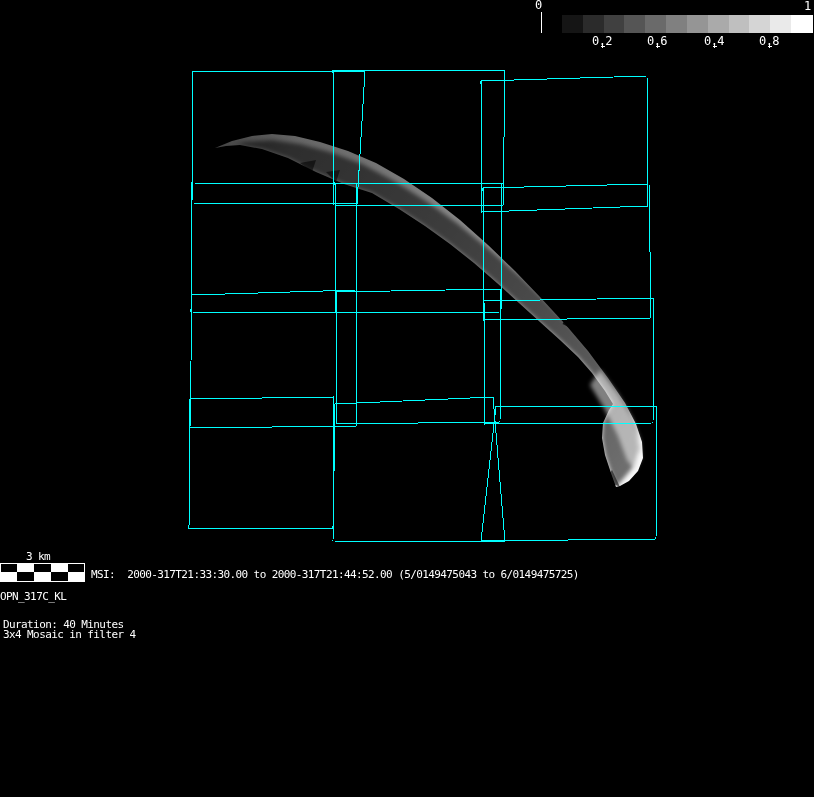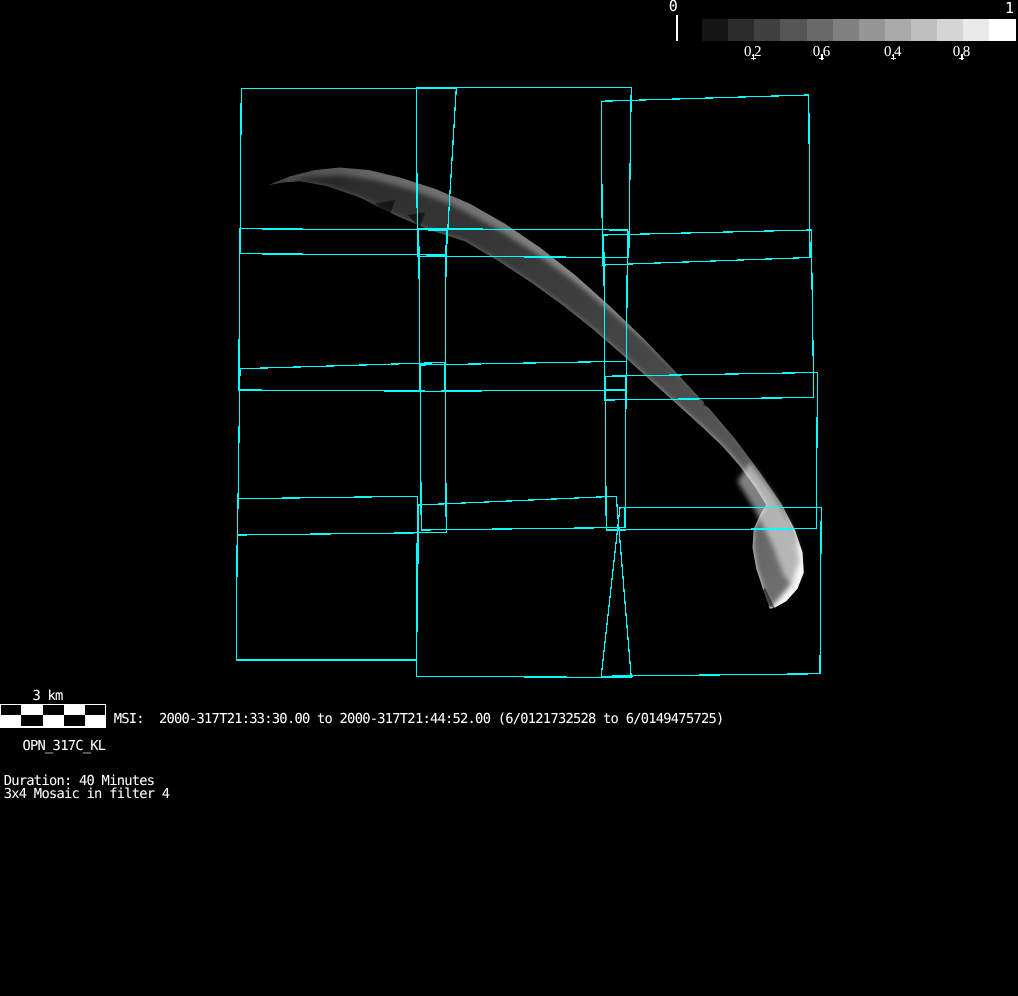--- a/index.html
+++ b/index.html
@@ -2,21 +2,21 @@
 <html><head>
 <meta charset="utf-8">
 <style>
   html,body{margin:0;padding:0;background:#000;}
   .screen{position:relative;width:814px;height:797px;background:#000;overflow:hidden;
           font-family:"DejaVu Sans Mono",monospace;}
   svg{position:absolute;left:0;top:0;}
   .txt{position:absolute;color:#fff;font:11px/14px "DejaVu Sans Mono",monospace;
        letter-spacing:-0.6px;white-space:pre;}
   .cb-num{font-size:12px;line-height:13px;letter-spacing:-0.5px;}
-  .cb-tick{transform:translateX(-50%);top:35px;font-family:Liberation Serif, serif;}
+  .cb-tick{transform:translateX(-50%);top:35px;}
 </style>
 </head>
 <body>
 
 <div class="screen">
 
   <svg id="scene" width="814" height="797" viewBox="0 0 814 797">
     <defs>
       <linearGradient id="astgrad" gradientUnits="userSpaceOnUse" x1="215" y1="150" x2="640" y2="455">
           <stop offset="0" stop-color="#474747"></stop>
@@ -109,17 +109,17 @@
   <div class="txt cb-num" style="left:804px;top:0px">1</div>
   <div id="cb-ticks">
       <div class="txt cb-num cb-tick" style="left: 602px;">0.2</div>
       <div class="txt cb-num cb-tick" style="left: 657px;">0.6</div>
       <div class="txt cb-num cb-tick" style="left: 714px;">0.4</div>
       <div class="txt cb-num cb-tick" style="left: 769px; text-align: center;">0.8</div>
     </div>
 
   <div class="txt" style="left:26px;top:550px">3 km</div>
 
-  <div class="txt" style="left:91px;top:568px">MSI:  2000-317T21:33:30.00 to 2000-317T21:44:52.00 (6/0121732528 to 6/0149475725)</div>
-  <div class="txt" style="left:18px;top:590px">OPN_317C_KL</div>
+  <div class="txt" style="left:91px;top:568px">MSI:  2000-317T21:33:30.00 to 2000-317T21:44:52.00 (5/0149475043 to 6/0149475725)</div>
+  <div class="txt" style="left:0;top:590px">OPN_317C_KL</div>
   <div class="txt" style="left:3px;top:628px">3x4 Mosaic in filter 4</div>
   <div class="txt" style="left:3px;top:618px">Duration: 40 Minutes</div>
 </div>
 
 </body></html>

